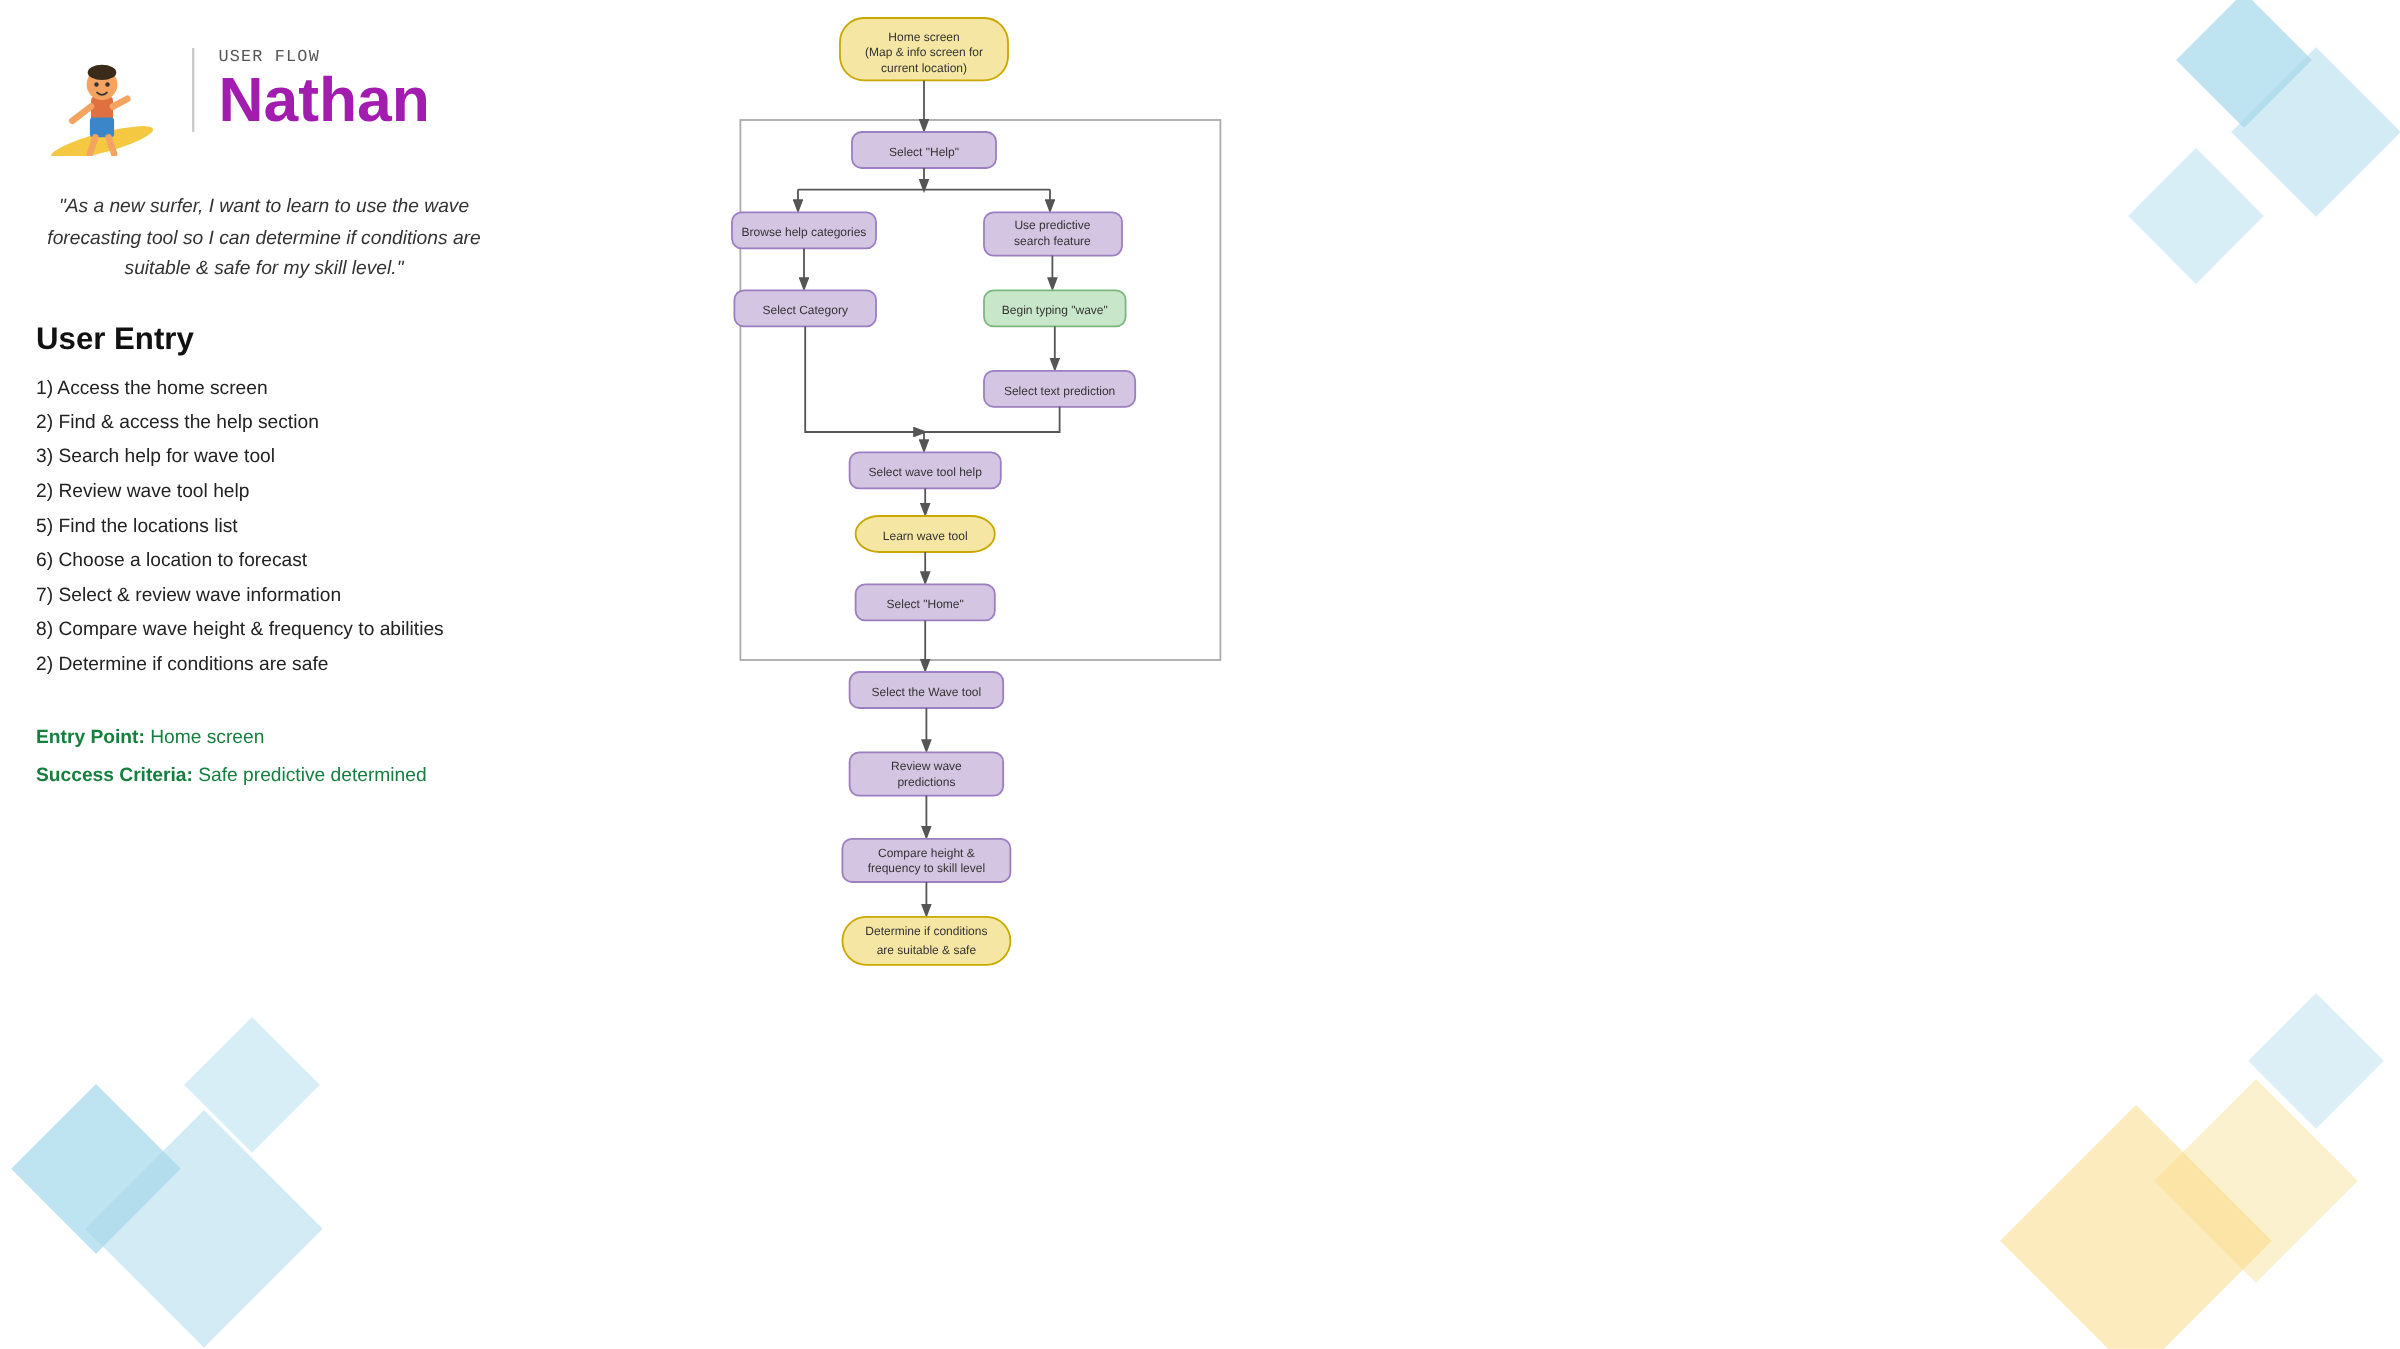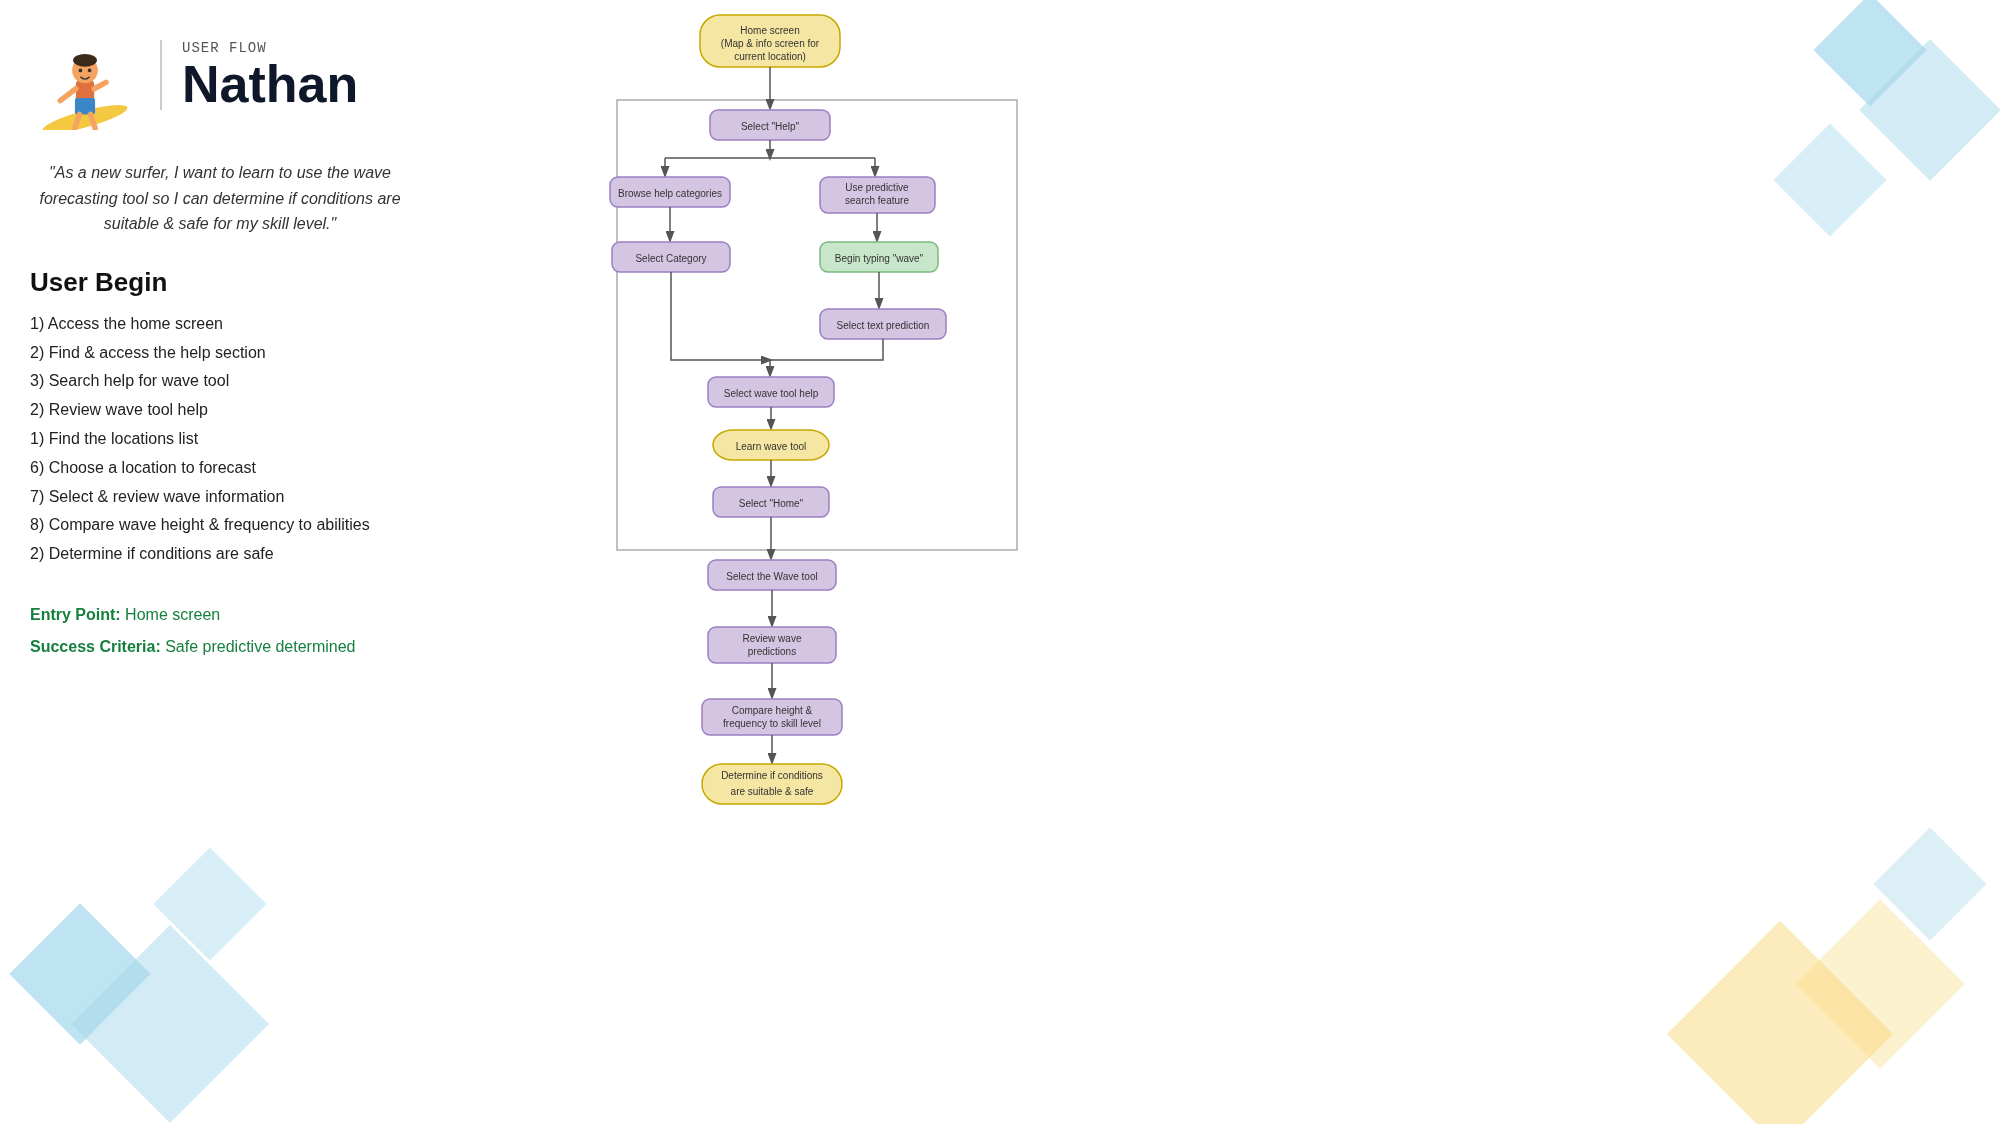--- a/index.html
+++ b/index.html
@@ -104,21 +104,21 @@
       color: #555;
       letter-spacing: 1px;
       text-transform: uppercase;
       margin-bottom: 2px;
       font-family: Liberation Mono, monospace;
     }
 
     .name-title {
       font-size: 52px;
       font-weight: 900;
-      color: #0f172a;
+      color: #a21caf;
       line-height: 1;
     }
 
     .quote-text {
       font-style: italic;
       font-size: 16px;
       color: #333;
       text-align: center;
       line-height: 1.6;
       margin-bottom: 30px;
@@ -208,27 +208,27 @@
       </svg>
     </div>
     <div class="header-text">
       <div class="user-flow-label">USER FLOW</div>
       <div class="name-title">Nathan</div>
     </div>
   </div>
 
   <p class="quote-text">"As a new surfer, I want to learn to use the wave forecasting tool so I can determine if conditions are suitable &amp; safe for my skill level."</p>
 
-  <div class="user-tasks-title">User Begin</div>
+  <div class="user-tasks-title">User Entry</div>
   <ul class="task-list">
     <li>1) Access the home screen</li>
     <li>2) Find &amp; access the help section</li>
     <li>3) Search help for wave tool</li>
     <li>2) Review wave tool help</li>
-    <li>1) Find the locations list</li>
+    <li>5) Find the locations list</li>
     <li>6) Choose a location to forecast</li>
     <li>7) Select &amp; review wave information</li>
     <li>8) Compare wave height &amp; frequency to abilities</li>
     <li>2) Determine if conditions are safe</li>
   </ul>
 
   <div class="entry-success">
     <div>
       <strong>Entry Point: </strong>
       <span>Home screen</span>

